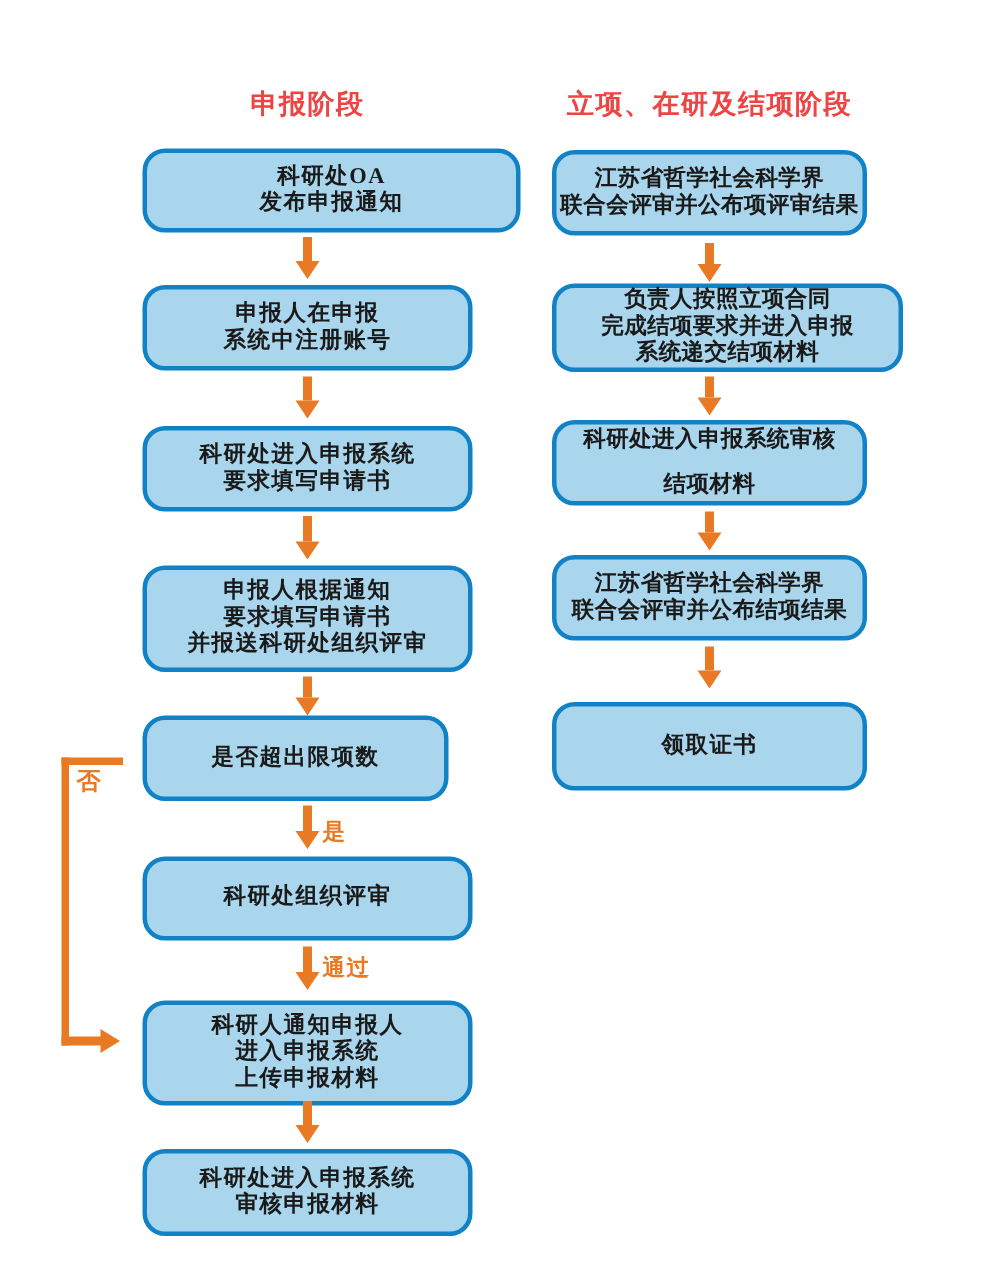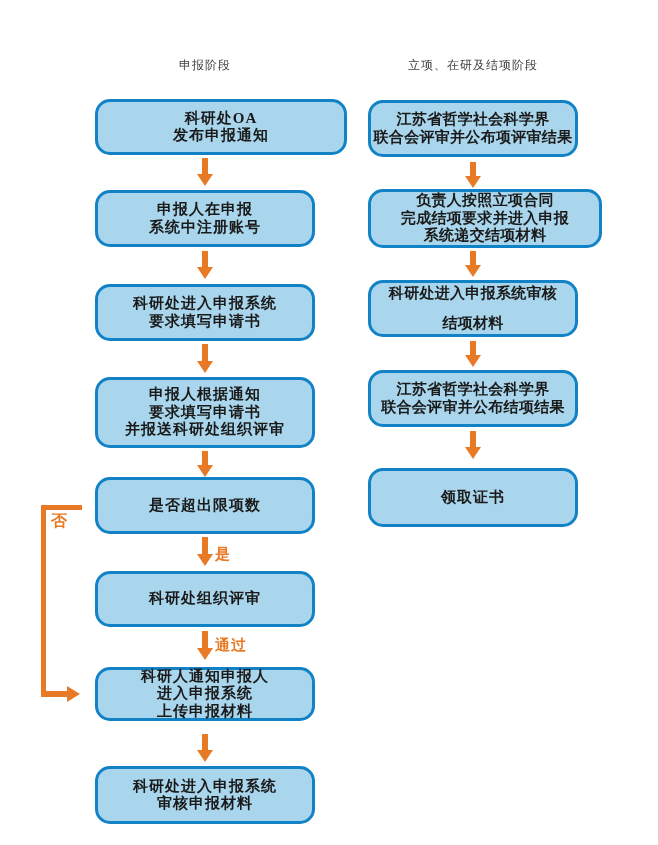--- a/index.html
+++ b/index.html
@@ -24,23 +24,23 @@
     text-align:center;
     font-size:22px;
     font-weight:bold;
     letter-spacing:1.5px;
     color:#000;
   }
   .col-header{
     position:absolute;
     top:57px;
     text-align:center;
-    font-size:12px;
-    font-weight:normal;
-    color:#404040;
+    font-size:18px;
+    font-weight:bold;
+    color:#ef4444;
     letter-spacing:1px;
   }
   .col-header.left{left:95px;width:220px;}
   .col-header.right{left:353px;width:240px;}
   .node{
     position:absolute;
     background:var(--box-fill);
     border:3px solid var(--box-border);
     border-radius:15px;
     display:flex;
@@ -109,27 +109,27 @@
   </div>
   <div class="node" style="left:95px;top:284px;width:220px;height:57px;">
     <span>科研处进入申报系统</span>
     <span>要求填写申请书</span>
   </div>
   <div class="node" style="left:95px;top:377px;width:220px;height:71px;">
     <span>申报人根据通知</span>
     <span>要求填写申请书</span>
     <span>并报送科研处组织评审</span>
   </div>
-  <div class="node" style="left:95px;top:477px;width:220px;height:57px;">
+  <div class="node" style="left:95px;top:477px;width:204px;height:57px;">
     <span>是否超出限项数</span>
   </div>
   <div class="node" style="left:95px;top:571px;width:220px;height:56px;">
     <span>科研处组织评审</span>
   </div>
-  <div class="node" style="left:95px;top:667px;width:220px;height:54px;">
+  <div class="node" style="left:95px;top:667px;width:220px;height:70px;">
     <span>科研人通知申报人</span>
     <span>进入申报系统</span>
     <span>上传申报材料</span>
   </div>
   <div class="node" style="left:95px;top:766px;width:220px;height:58px;">
     <span>科研处进入申报系统</span>
     <span>审核申报材料</span>
   </div>
 
   <div class="node" style="left:368px;top:100px;width:210px;height:57px;letter-spacing:0.3px;">

